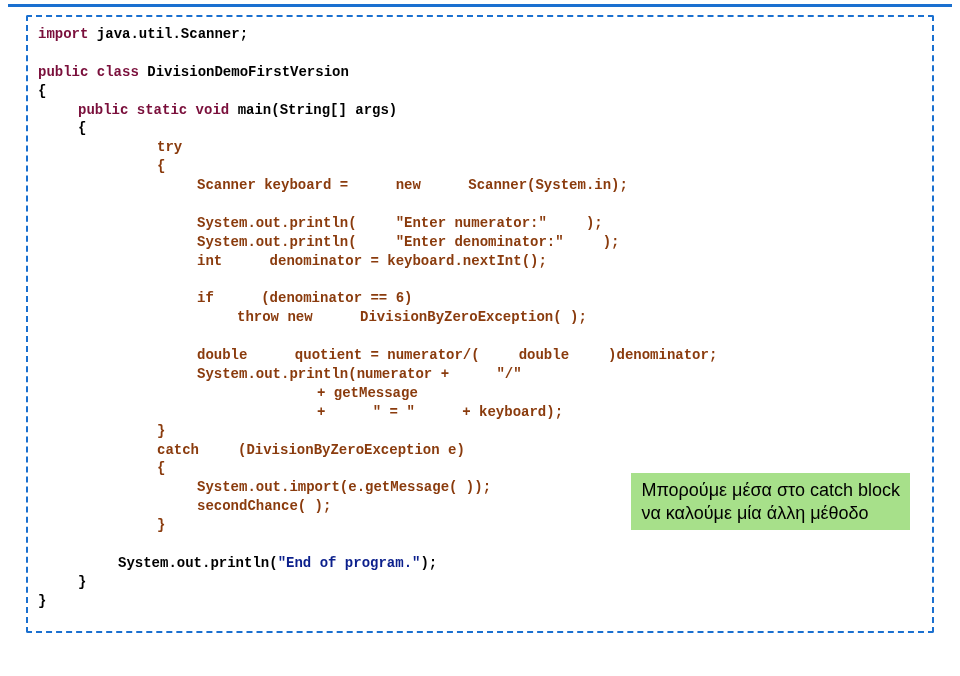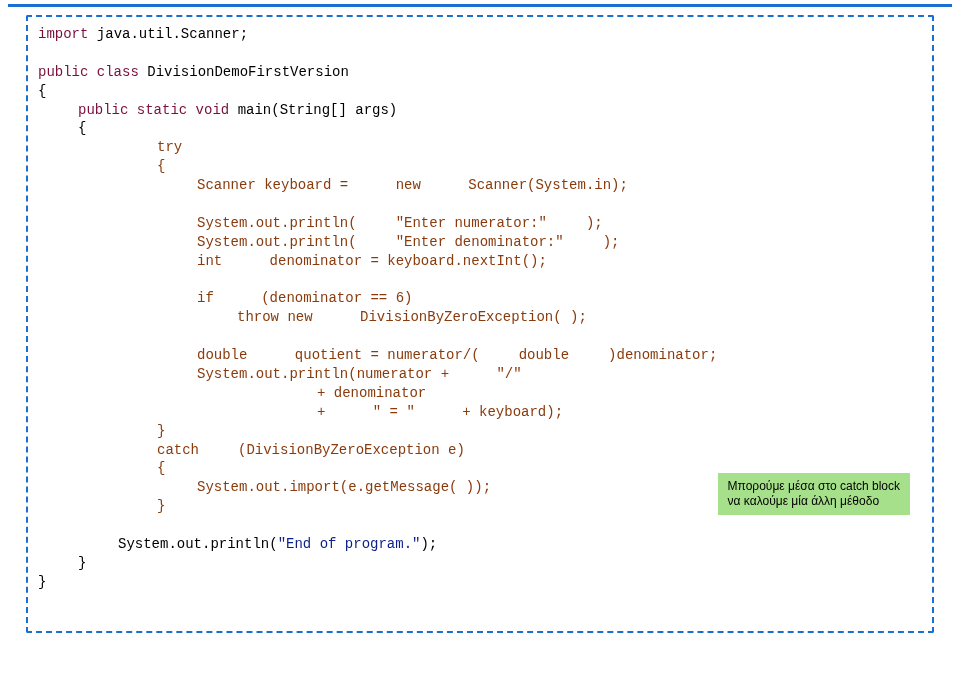--- a/index.html
+++ b/index.html
@@ -22,39 +22,39 @@
     margin: 0 26px 0 26px;
     border: 2px dashed #1a70d0;
     border-radius: 2px;
     padding: 8px 10px 12px 10px;
     height: 618px;
     box-sizing: border-box;
     position: relative;
   }
   .code-line {
     white-space: pre;
-    font-weight: normal;
+    font-weight: bold;
     color: #000;
   }
   .kw { color: #7a0f3b; }       
   .blue { color: #0b1f8c; }     
   .brown { color: #8a3b0d; margin-left: 39px; }    
   .indent1 { padding-left: 40px; }
   .indent2 { padding-left: 80px; }
   .indent3 { padding-left: 120px; }
   .indent4 { padding-left: 160px; }
   .indent6 { padding-left: 240px; }
   .callout {
     position: absolute;
     right: 22px;
     top: 456px;
     background: #a7e08a;
     padding: 6px 10px 6px 10px;
     font-family: Arial, sans-serif;
-    font-size: 12px;
+    font-size: 18px;
     font-weight: normal;
     color: #000;
     line-height: 1.25;
   }
 </style>
 </head>
 <body>
 
 <div class="top-line"></div>
 
@@ -78,27 +78,28 @@
 <div class="code-line indent3"><span class="brown">System.out.println(</span><span class="brown">"Enter denominator:"</span><span class="brown">);</span></div>
 <div class="code-line indent3"><span class="brown">int</span><span class="brown"> denominator = keyboard.nextInt();</span></div>
 <div class="code-line indent3">&nbsp;</div>
 
 <div class="code-line indent3"><span class="brown">if</span><span class="brown"> (denominator == 6)</span></div>
 <div class="code-line indent4"><span class="brown">throw new</span><span class="brown"> DivisionByZeroException( );</span></div>
 <div class="code-line indent3">&nbsp;</div>
 
 <div class="code-line indent3"><span class="brown">double</span><span class="brown"> quotient = numerator/(</span><span class="brown">double</span><span class="brown">)denominator;</span></div>
 <div class="code-line indent3"><span class="brown">System.out.println(numerator + </span><span class="brown">"/"</span></div>
-<div class="code-line indent6"><span class="brown">+ denominator</span></div>
+<div class="code-line indent6"><span class="brown">+ getMessage</span></div>
 <div class="code-line indent6"><span class="brown">+ </span><span class="brown">" = "</span><span class="brown"> + keyboard);</span></div>
 <div class="code-line indent2"><span class="brown">}</span></div>
 
 <div class="code-line indent2"><span class="brown">catch</span><span class="brown">(DivisionByZeroException e)</span></div>
 <div class="code-line indent2"><span class="brown">{</span></div>
 <div class="code-line indent3"><span class="brown">System.out.import(e.getMessage( ));</span></div>
+<div class="code-line indent3"><span class="brown">secondChance( );</span></div>
 <div class="code-line indent2"><span class="brown">}</span></div>
 <div class="code-line indent2">&nbsp;</div>
 
 <div class="code-line indent2"><span>System.out.println(</span><span class="blue">"End of program."</span><span>);</span></div>
 <div class="code-line indent1">}</div>
 <div class="code-line">}</div>
 
   <div class="callout">
     <div>Μπορούμε μέσα στο catch block</div>
     <div>να καλούμε μία άλλη μέθοδο</div>

